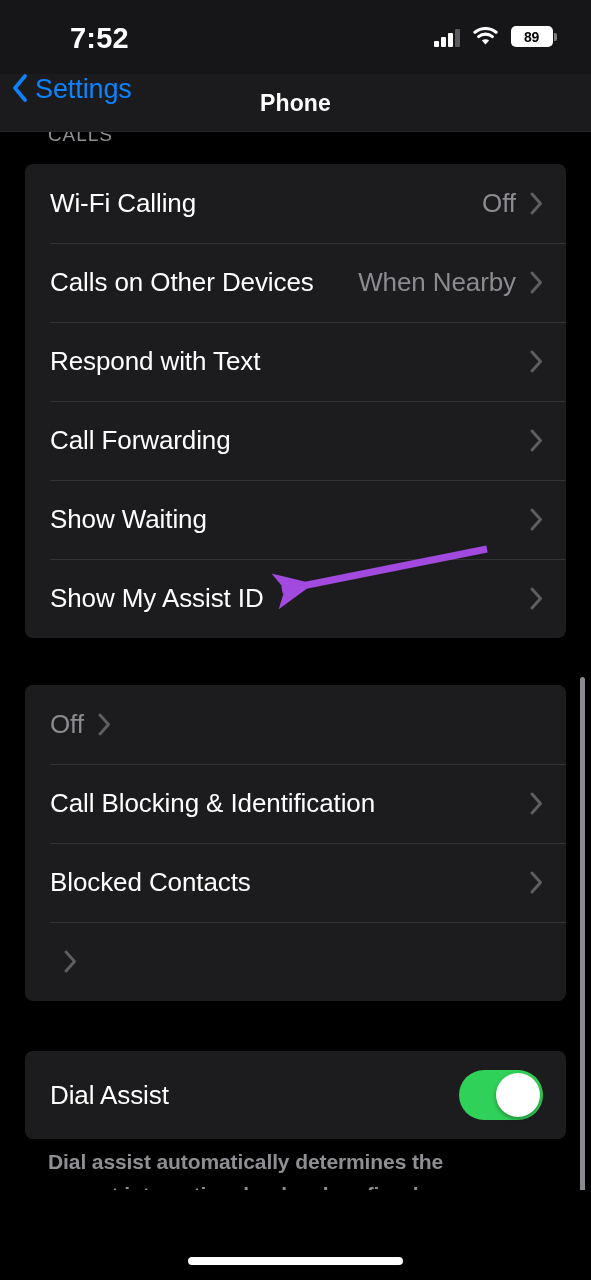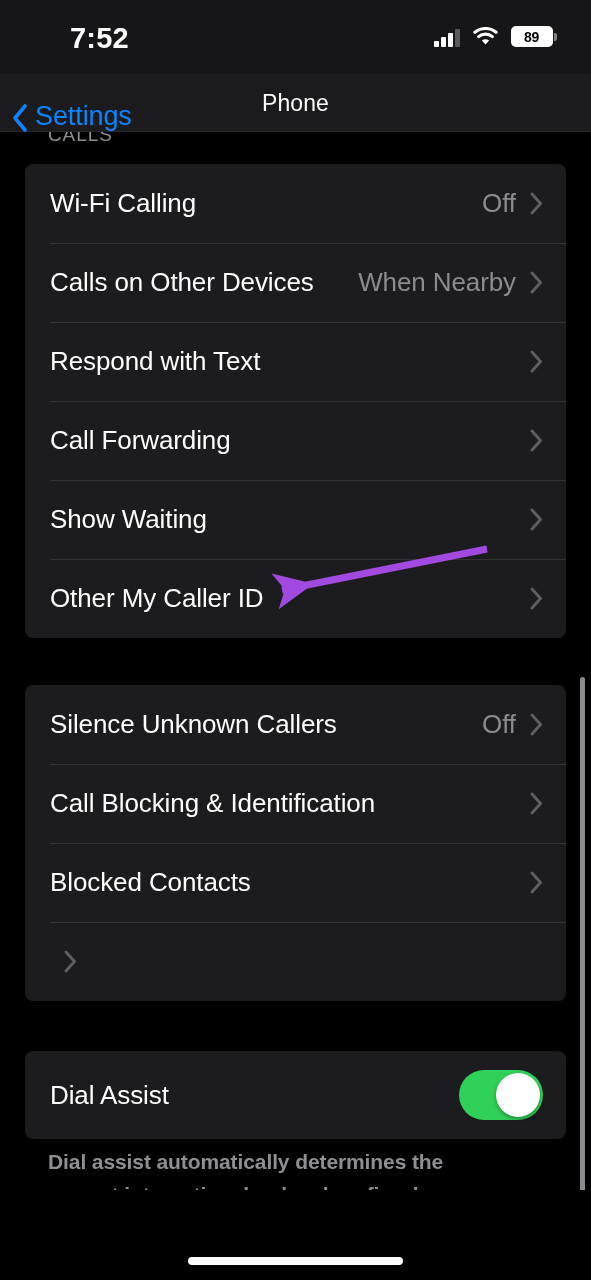--- a/index.html
+++ b/index.html
@@ -60,29 +60,29 @@
 
   
   #nav-bar {
     position:absolute; top:74px; left:0;
     width:591px; height:58px;
     background:#1b1b1d;
     border-bottom:0.5px solid rgba(255,255,255,0.06);
   }
   #back-button {
     position:absolute; left:12px; top:0; height:58px;
-    display:flex; align-items:flex-end; gap:7px;
+    display:flex; align-items:flex-start; gap:7px;
     cursor:pointer;
   }
   #back-chevron { width:16px; height:28px; display:block; }
   #back-label { font-size:27px; color:#0a84ff; letter-spacing:-0.1px; }
   #nav-title {
     position:absolute; left:0; top:0; width:591px; height:58px;
     display:flex; align-items:center; justify-content:center;
-    font-size:23px; font-weight:400; color:#ffffff;
+    font-size:23px; font-weight:700; color:#ffffff;
     letter-spacing:0.1px;
     pointer-events:none;
   }
 
   
   #content {
     position:absolute; top:132px; left:0;
     width:591px; height:1058px;
     overflow:hidden;
   }
@@ -259,33 +259,32 @@
 
       <div class="row">
         <span class="row-label">Show Waiting</span>
         <span class="row-value"></span>
         <svg class="chevron" viewBox="0 0 13 23">
             <path d="M2 2 L10.5 11.5 L2 21" stroke="#5e5e63" stroke-width="2.9" fill="none" stroke-linecap="round" stroke-linejoin="round"></path>
           </svg>
       </div>
 
       <div class="row">
-        <span class="row-label">Other My Caller ID</span>
+        <span class="row-label">Show My Assist ID</span>
         <span class="row-value"></span>
         <svg class="chevron" viewBox="0 0 13 23">
             <path d="M2 2 L10.5 11.5 L2 21" stroke="#5e5e63" stroke-width="2.9" fill="none" stroke-linecap="round" stroke-linejoin="round"></path>
           </svg>
       </div>
 
     </div>
 
     <div class="card" style="top:553px;">
 
       <div class="row">
-        <span class="row-label">Silence Unknown Callers</span>
         <span class="row-value">Off</span>
         <svg class="chevron" viewBox="0 0 13 23">
             <path d="M2 2 L10.5 11.5 L2 21" stroke="#5e5e63" stroke-width="2.9" fill="none" stroke-linecap="round" stroke-linejoin="round"></path>
           </svg>
       </div>
 
       <div class="row">
         <span class="row-label">Call Blocking &amp; Identification</span>
         <span class="row-value"></span>
         <svg class="chevron" viewBox="0 0 13 23">

